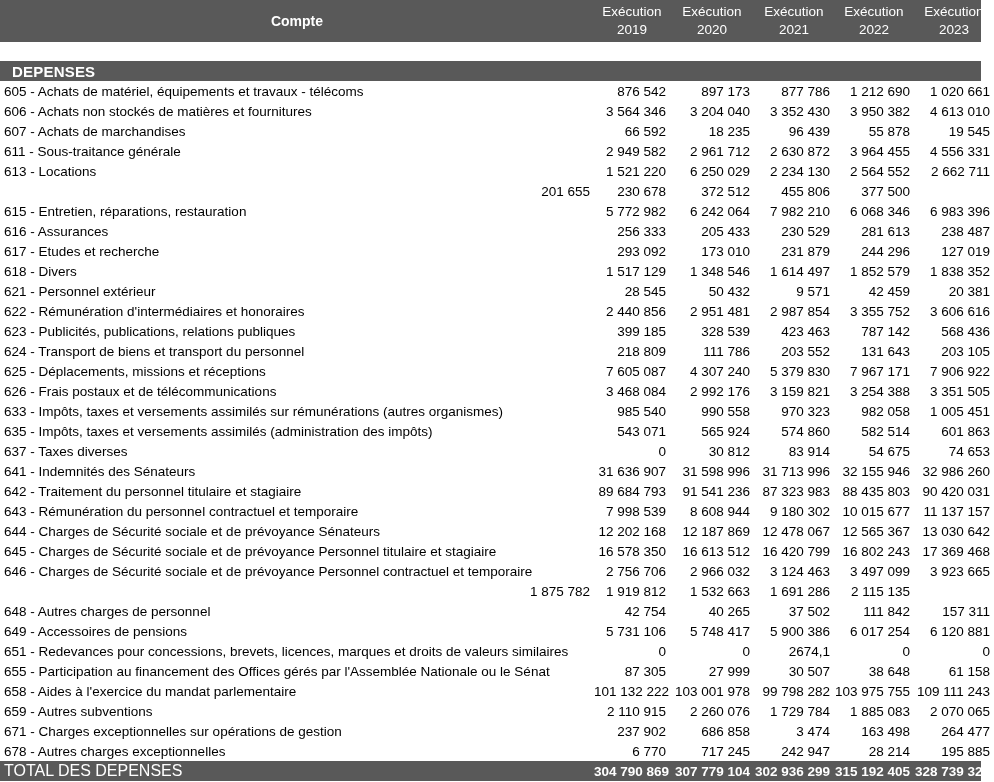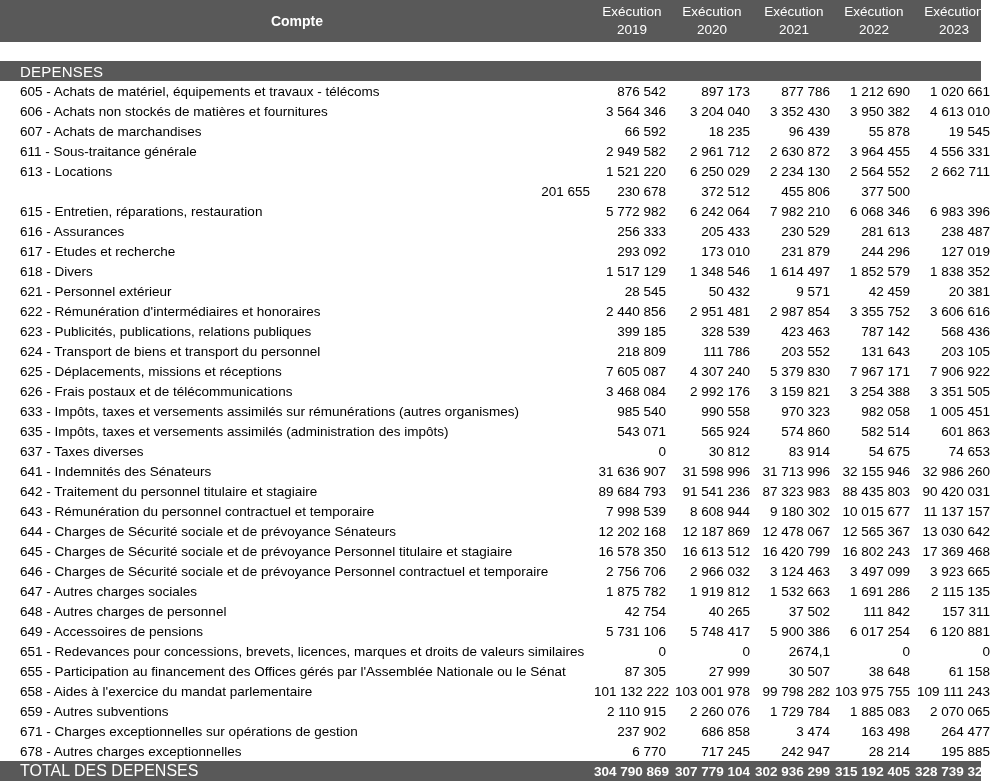--- a/index.html
+++ b/index.html
@@ -16,21 +16,20 @@
     display: grid;
     grid-template-columns: 594px 76px 84px 80px 80px 80px;
     align-items: center;
   }
   .row.body-row { height: 20px; }
   .label-cell {
     padding-left: 4px;
     font-size: 13.5px;
     white-space: nowrap;
     overflow: hidden;
-    margin-left: 16px;
   }
   .num-cell {
     text-align: right;
     padding-right: 4px;
     font-size: 13.5px;
     white-space: nowrap;
   }
   
   .row.head {
     height: 42px;
@@ -49,23 +48,23 @@
     line-height: 18px;
   }
   .gap { height: 19px; background: #ffffff; }
   
   .row.band {
     height: 20px;
     background: var(--header-bg, #595959);
     color: var(--header-text, #ffffff);
   }
   .band .band-title {
-    font-weight: normal;
+    font-weight: bold;
     font-size: 15px;
-    padding-left: 20px;
+    padding-left: 12px;
     letter-spacing: 0.2px;
   }
   
   .row.total {
     height: 20px;
     background: var(--header-bg, #595959);
     color: var(--header-text, #ffffff);
   }
   .total .label-cell { font-size: 16px; font-weight: normal; }
   .total .num-cell { font-weight: bold; }
@@ -300,21 +299,20 @@
       </div>
       <div class="row body-row">
         <div class="label-cell">646 - Charges de Sécurité sociale et de prévoyance Personnel contractuel et temporaire</div>
         <div class="num-cell">2 756 706</div>
         <div class="num-cell">2 966 032</div>
         <div class="num-cell">3 124 463</div>
         <div class="num-cell">3 497 099</div>
         <div class="num-cell">3 923 665</div>
       </div>
       <div class="row body-row">
-        <div class="label-cell">647 - Autres charges sociales</div>
         <div class="num-cell">1 875 782</div>
         <div class="num-cell">1 919 812</div>
         <div class="num-cell">1 532 663</div>
         <div class="num-cell">1 691 286</div>
         <div class="num-cell">2 115 135</div>
       </div>
       <div class="row body-row">
         <div class="label-cell">648 - Autres charges de personnel</div>
         <div class="num-cell">42 754</div>
         <div class="num-cell">40 265</div>

